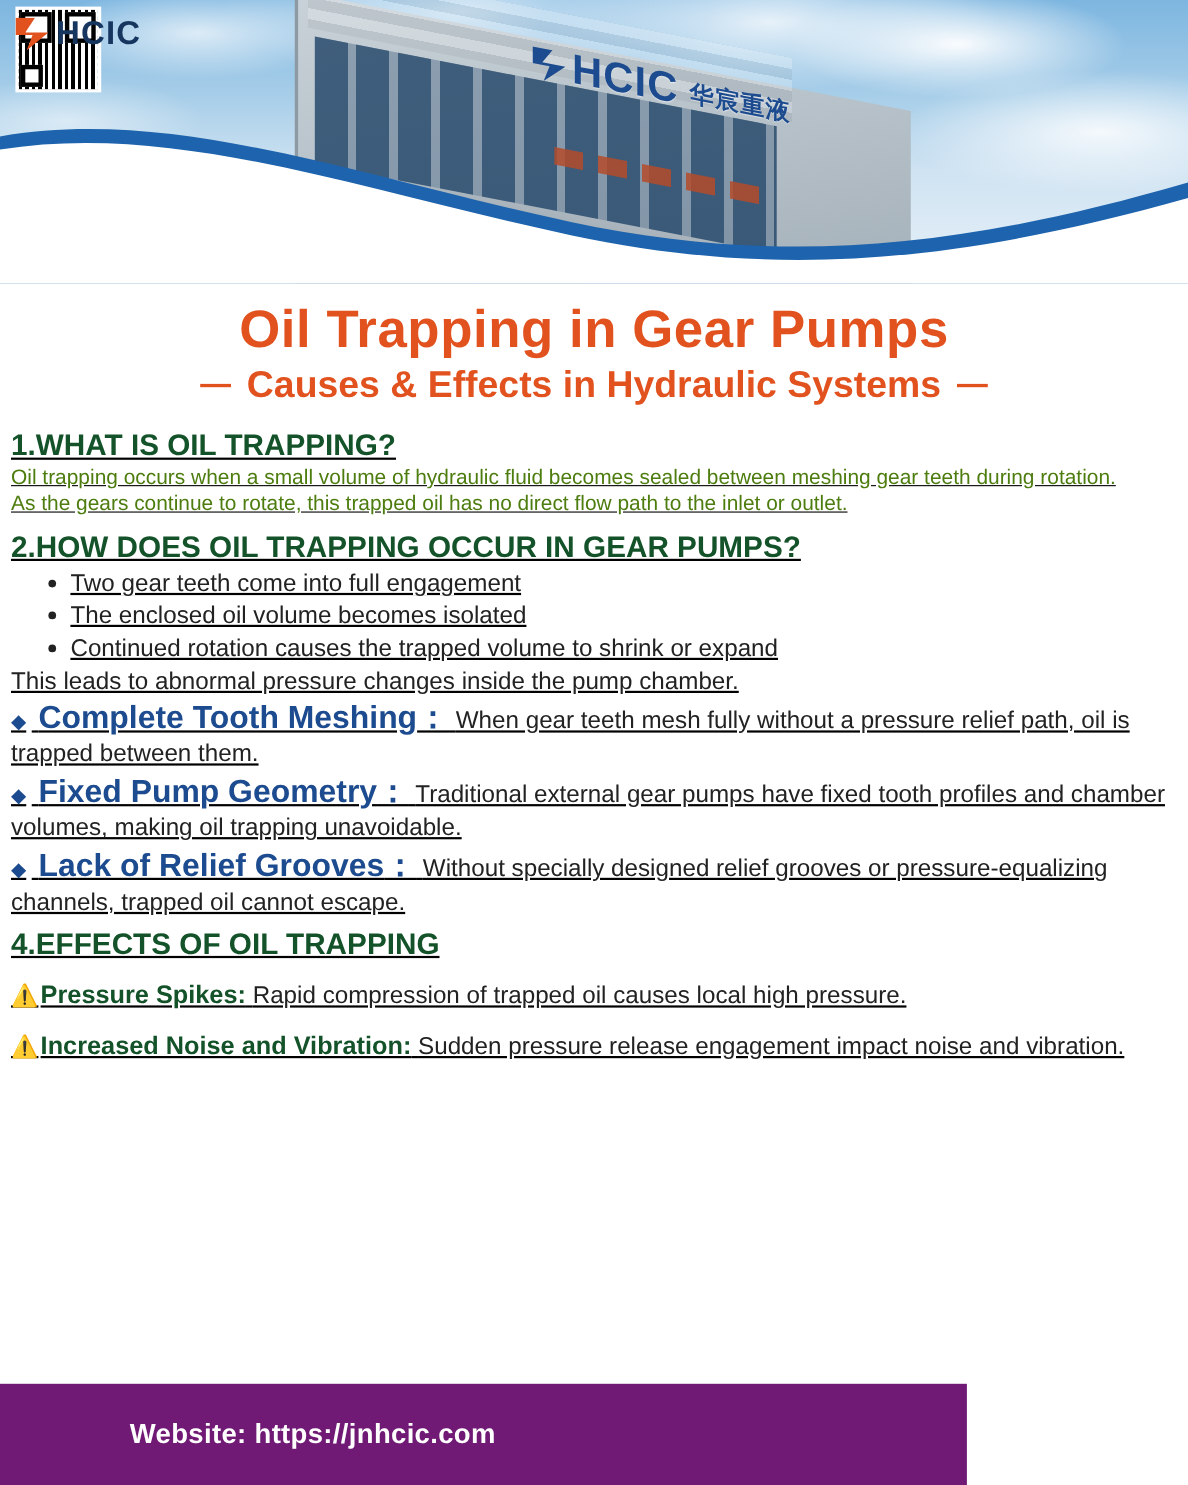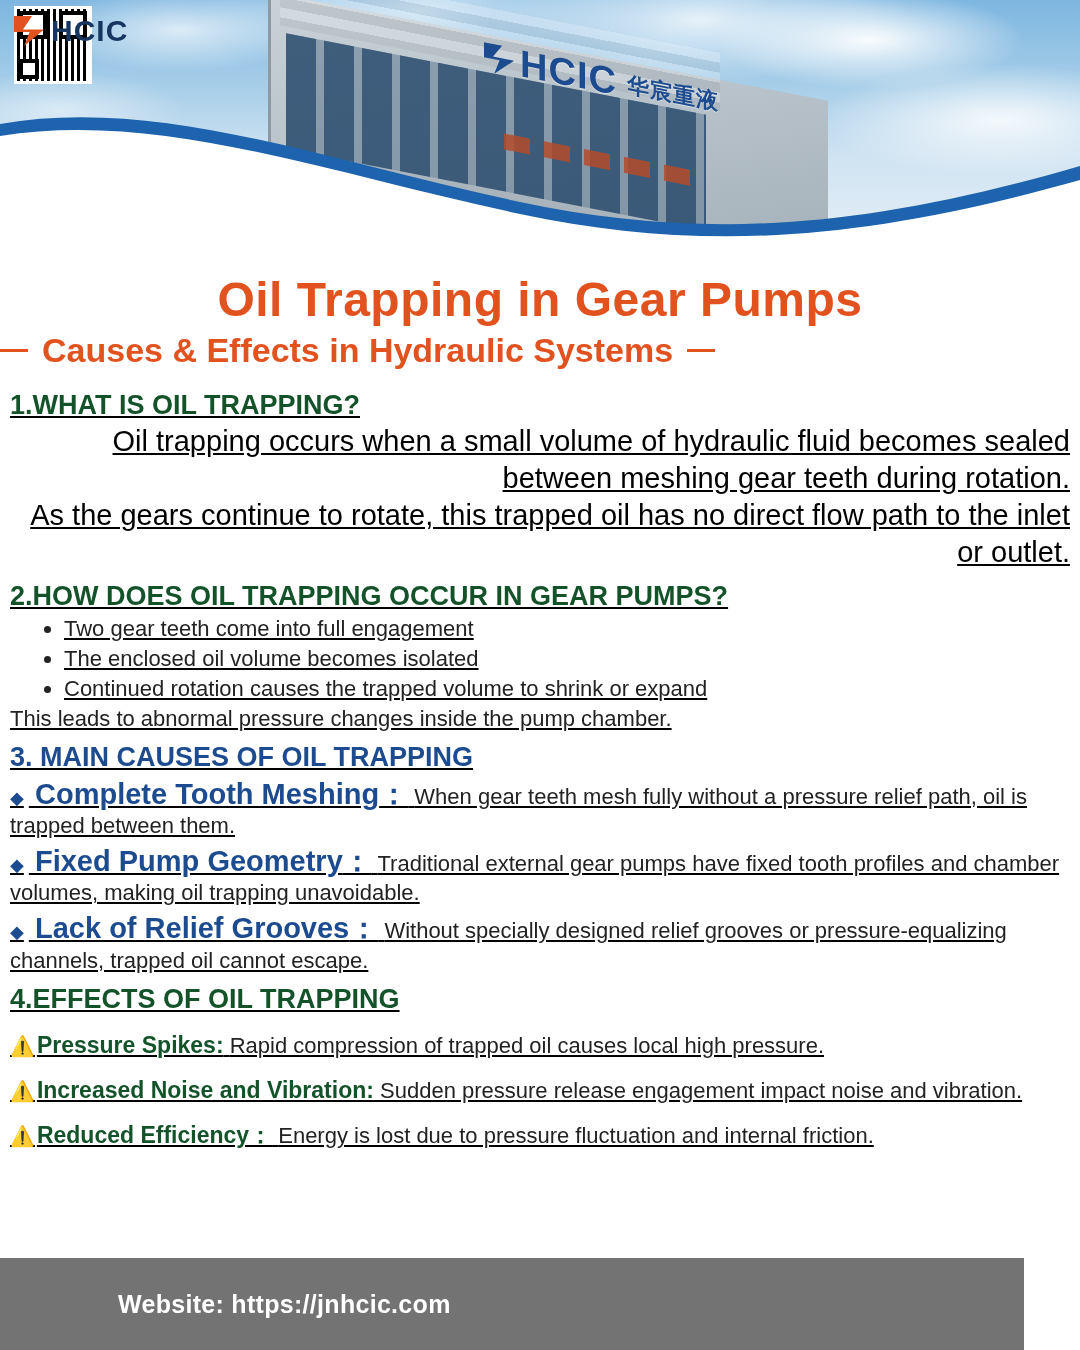--- a/index.html
+++ b/index.html
@@ -148,40 +148,40 @@
     font-weight: bold;
     letter-spacing: .5px;
   }
   .sub-title {
     color: #e2521f;
     font-size: 34px;
     font-weight: bold;
     margin-top: 4px;
     display: flex;
     align-items: center;
+    justify-content: center;
     gap: 14px;
   }
   .dash { display: inline-block; width: 28px; height: 3px; background: #e2521f; }
 
   
   .content { padding: 10px 10px 0 10px; text-decoration: underline; }
   .sec-head {
     font-size: 27px;
     font-weight: bold;
     color: #1b6b2e;
     margin-top: 10px;
     margin-bottom: 2px;
   }
   .sec-head.blue { color: #1d4b8f; }
   .sec-head.dark { color: #14532a; }
   .para {
-    font-size: 29px;
-    color: #000000;
+    font-size: 19px;
+    color: #4d7c0f;
     line-height: 1.28;
-    text-align: right;
   }
   ul.bullets {
     margin: 2px 0 0 40px;
     font-size: 22px;
     color: #222;
     line-height: 1.35;
   }
   ul.bullets li { margin-left: 14px; }
   .after-list { font-size: 22px; color: #222; margin-top: 2px; }
 
@@ -211,23 +211,23 @@
   .effect-line .lbl {
     font-weight: bold;
     color: #14532a;
     font-size: 23px;
   }
 
   
   .footer {
     position: absolute;
     left: 0; bottom: 0;
-    width: 1024px;
+    width: 879px;
     height: 92px;
-    background: #737373;
+    background: #701a75;
     display: flex;
     align-items: center;
   }
   .qr {
     position: absolute;
     left: 14px; top: 6px;
     width: 78px; height: 78px;
     background: #fff;
     padding: 3px;
   }
@@ -313,21 +313,20 @@
     <div class="para">As the gears continue to rotate, this trapped oil has no direct flow path to the inlet or outlet.</div>
 
     <div class="sec-head dark">2.HOW DOES OIL TRAPPING OCCUR IN GEAR PUMPS?</div>
     <ul class="bullets">
       <li>Two gear teeth come into full engagement</li>
       <li>The enclosed oil volume becomes isolated</li>
       <li>Continued rotation causes the trapped volume to shrink or expand</li>
     </ul>
     <div class="after-list">This leads to abnormal pressure changes inside the pump chamber.</div>
 
-    <div class="sec-head blue">3. MAIN CAUSES OF OIL TRAPPING</div>
 
     <div class="cause-line">
       <span class="dia">◆</span>
       <span class="lbl">Complete Tooth Meshing</span><span class="lbl">：</span>
       <span>When gear teeth mesh fully without a pressure relief path, oil is trapped between them.</span>
     </div>
     <div class="cause-line">
       <span class="dia">◆</span>
       <span class="lbl">Fixed Pump Geometry</span><span class="lbl">：</span>
       <span>Traditional external gear pumps have fixed tooth profiles and chamber volumes, making oil trapping unavoidable.</span>
@@ -341,24 +340,20 @@
     <div class="sec-head dark">4.EFFECTS OF OIL TRAPPING</div>
 
     <div class="effect-line">
       <span class="warn">⚠️</span><span class="lbl">Pressure Spikes:</span>
       <span>Rapid compression of trapped oil causes local high pressure.</span>
     </div>
     <div class="effect-line">
       <span class="warn">⚠️</span><span class="lbl">Increased Noise and Vibration:</span>
       <span>Sudden pressure release engagement impact noise and vibration.</span>
     </div>
-    <div class="effect-line">
-      <span class="warn">⚠️</span><span class="lbl">Reduced Efficiency：</span>
-      <span>Energy is lost due to pressure fluctuation and internal friction.</span>
-    </div>
   </div>
 
   <div class="footer">
     <div class="footer-text">Website: https://jnhcic.com</div>
   </div>
   <div class="qr">
     <div class="qr-inner">
       <div class="qr-br"></div>
     </div>
   </div>

